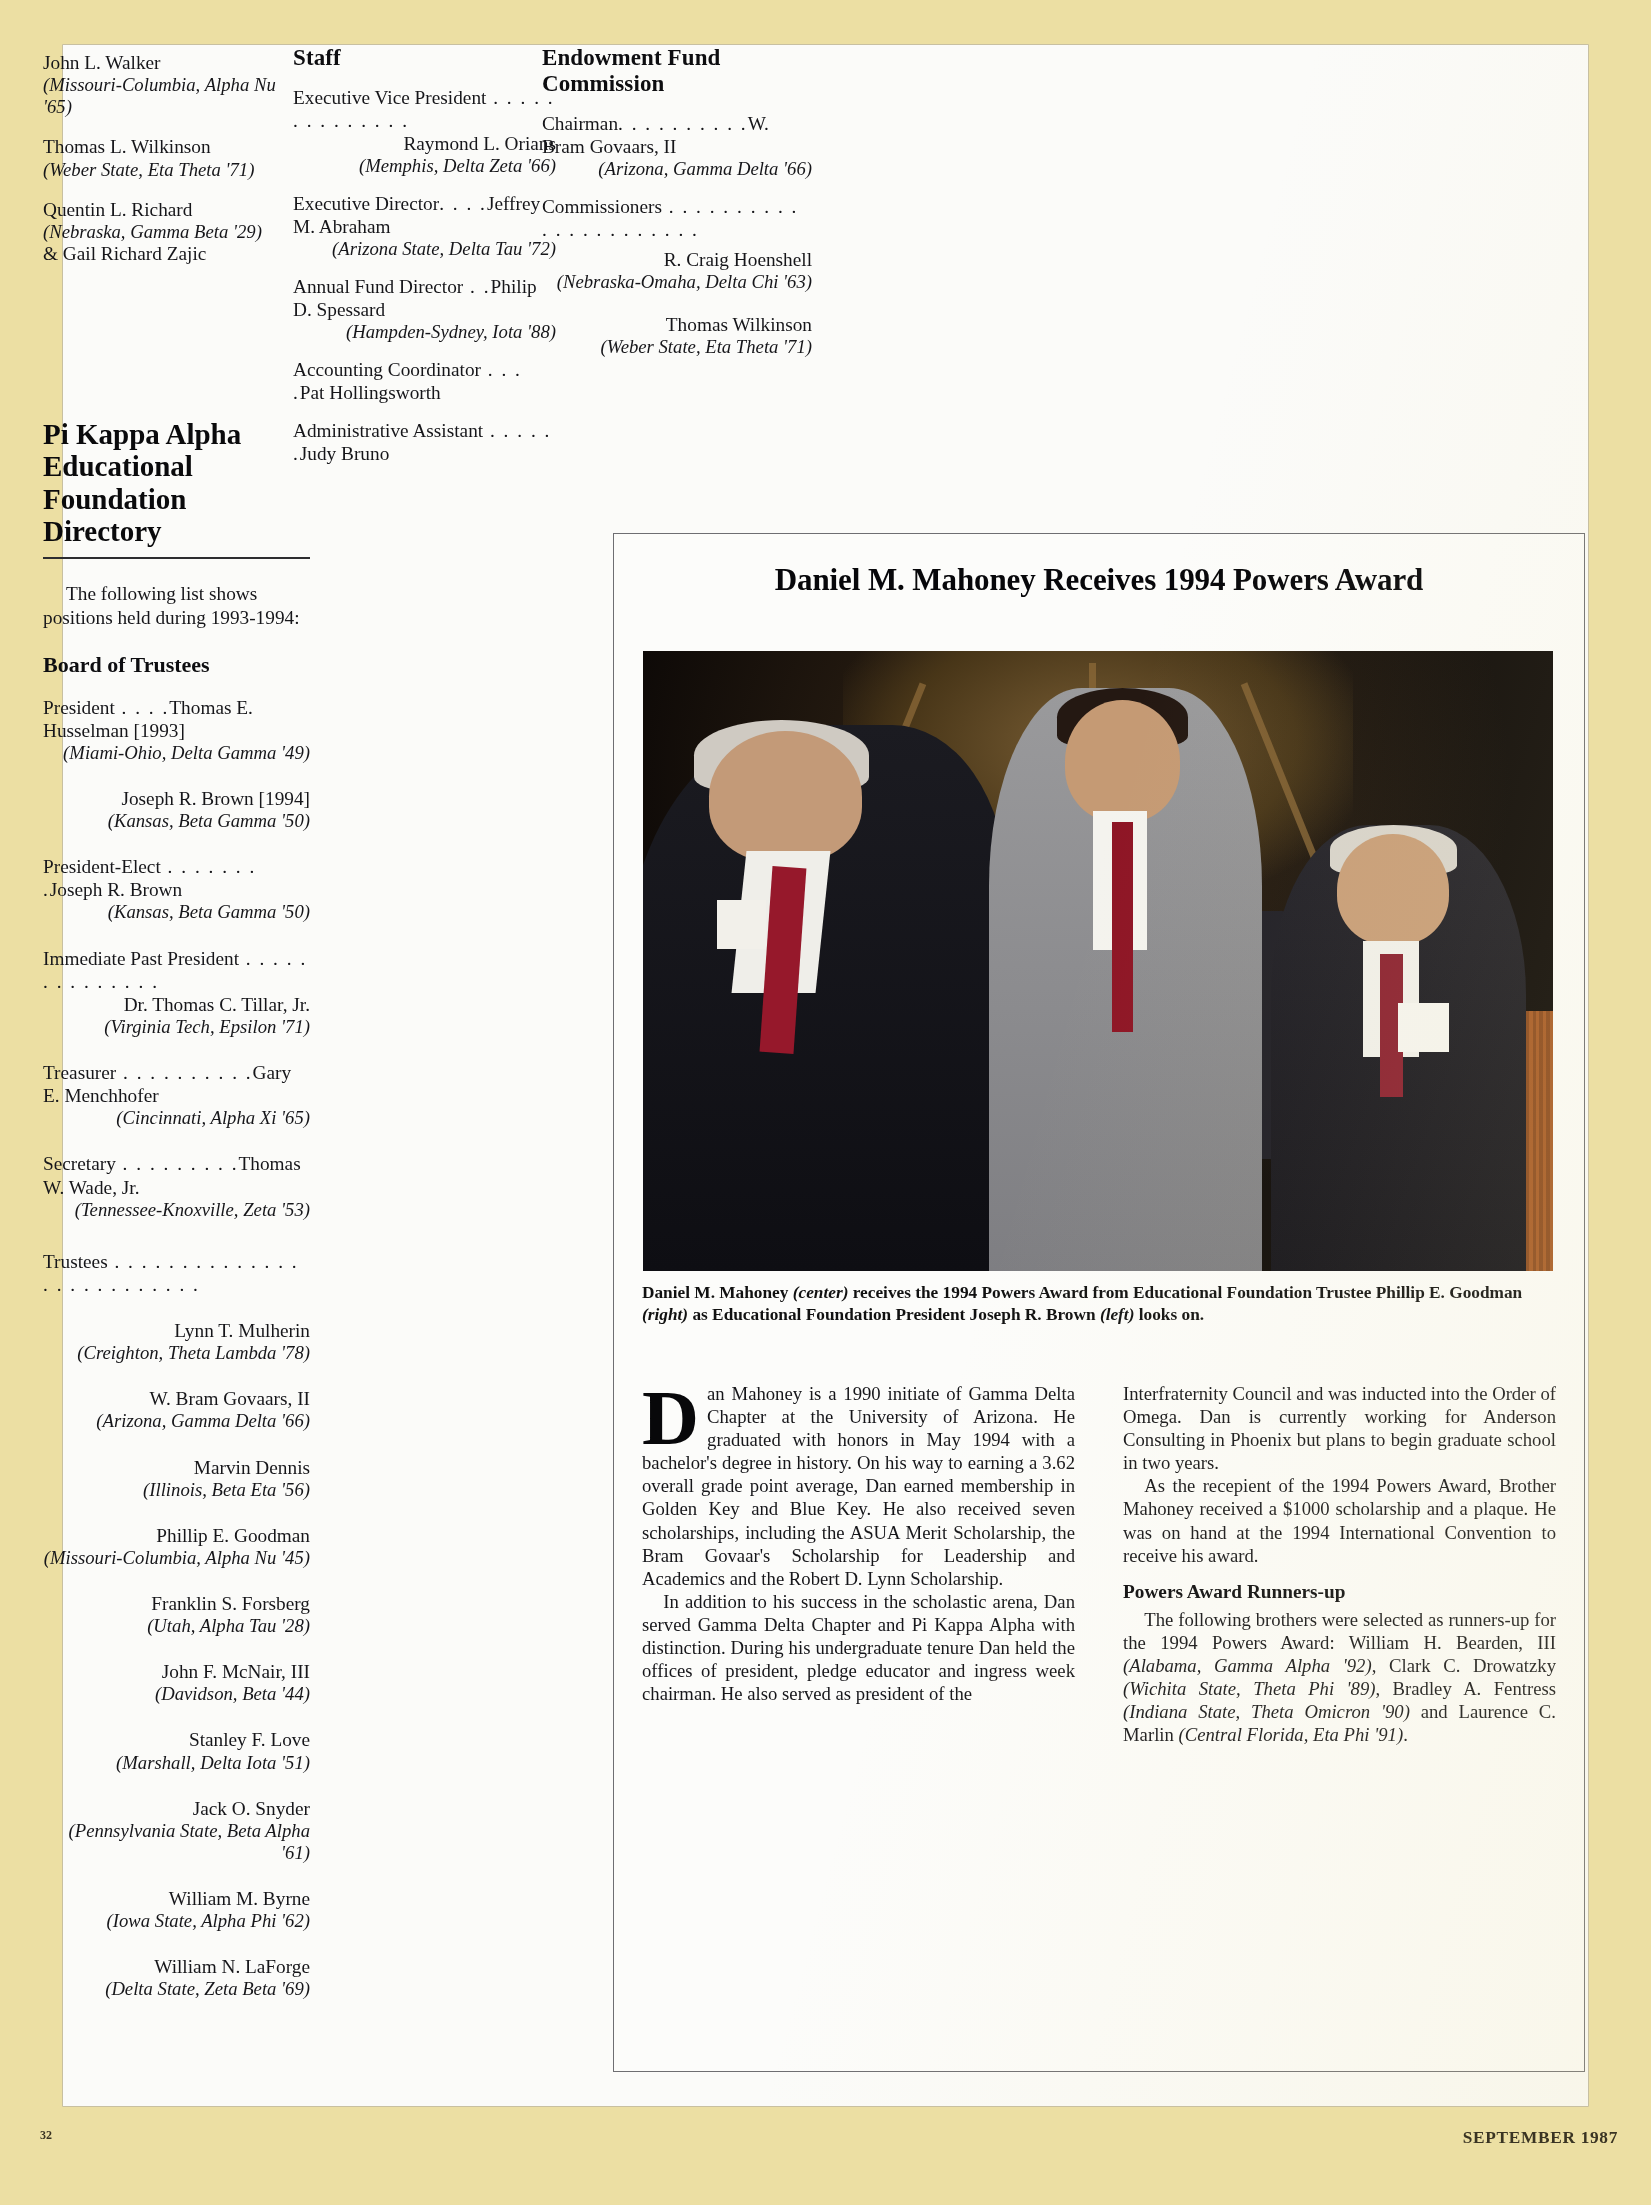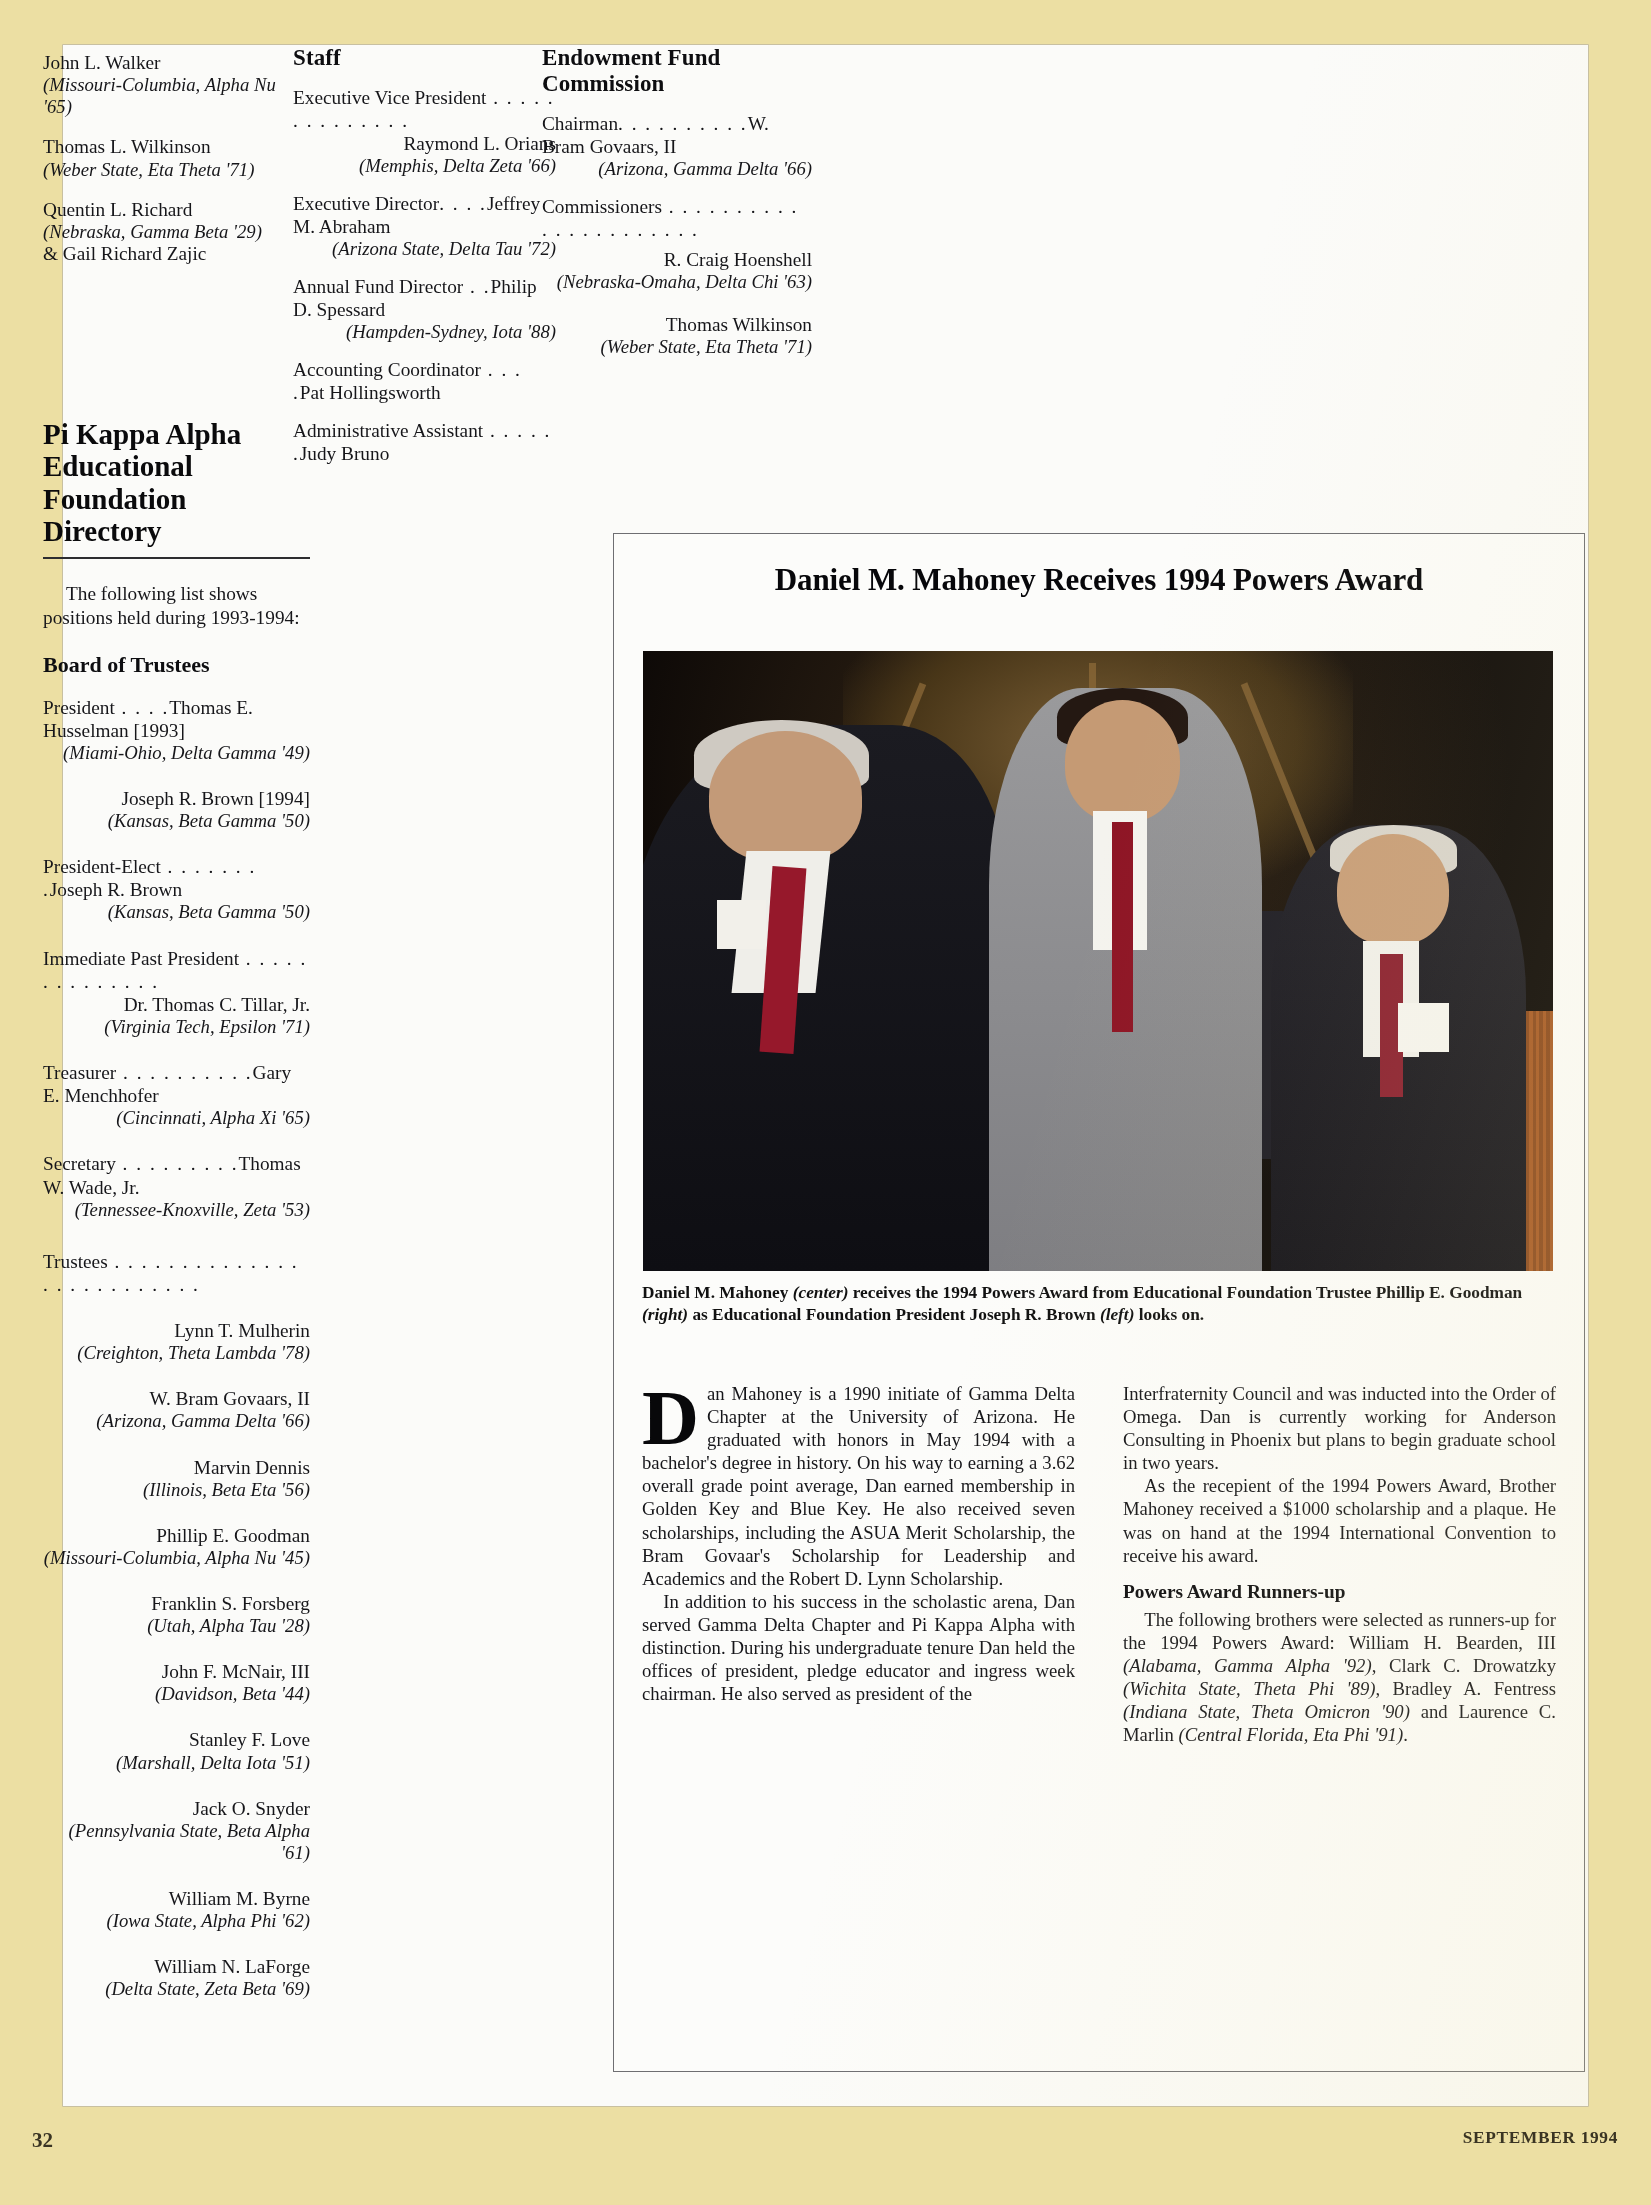--- a/index.html
+++ b/index.html
@@ -77,21 +77,21 @@
   .ccol p.first{text-indent:0;}
   .dropcap{
     float:left;font-size:79px;line-height:.80;font-weight:bold;
     margin:4px 8px -4px 0;color:#08080a;
   }
   h4.runup{font-weight:bold;font-size:19.3px;margin:13.3px 0 4px 0;color:#0d0d10;}
   .ccol i{font-style:italic;}
 
   
   .folio{
-    position:absolute;left:32px;top:2128px;font-weight:bold;font-size:21px;color:#3a3423;
+    position:absolute;left:40px;top:2128px;font-weight:bold;font-size:12px;color:#3a3423;
   }
   .issue{
     position:absolute;right:33px;top:2128px;font-weight:bold;font-size:17.3px;
     letter-spacing:0.7px;color:#3a3423;
   }
 
   
   .ph-bg{position:absolute;inset:0;background:
      radial-gradient(circle at 46% 22%, #4a3a22 0%, #241a10 30%, #0d0907 65%),
      #0c0807;}
@@ -328,14 +328,14 @@
         <p class="first">Interfraternity Council and was inducted into the Order of Omega. Dan is currently working for Anderson Consulting in Phoenix but plans to begin graduate school in two years.</p>
         <p>As the recepient of the 1994 Powers Award, Brother Mahoney received a $1000 scholarship and a plaque. He was on hand at the 1994 International Convention to receive his award.</p>
         <h4 class="runup">Powers Award Runners-up</h4>
         <p><span>The following brothers were selected as runners-up for the 1994 Powers Award: William H. Bearden, III </span><i>(Alabama, Gamma Alpha '92)</i><span>, Clark C. Drowatzky </span><i>(Wichita State, Theta Phi '89)</i><span>, Bradley A. Fentress </span><i>(Indiana State, Theta Omicron '90)</i><span> and Laurence C. Marlin </span><i>(Central Florida, Eta Phi '91)</i><span>.</span></p>
       </div>
     </div>
   </div>
 </div>
 
 <div class="folio">32</div>
-<div class="issue">SEPTEMBER 1994</div>
+<div class="issue">SEPTEMBER 1987</div>
 
 
 </body></html>

